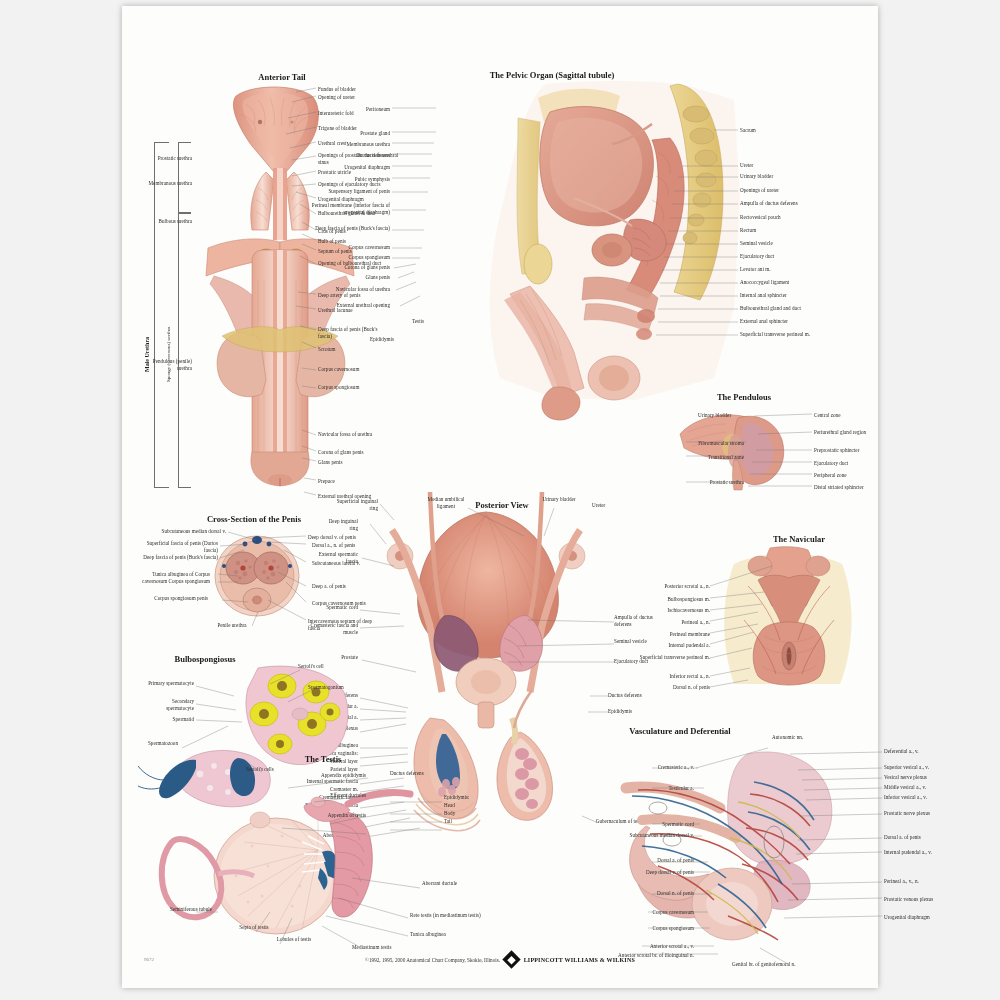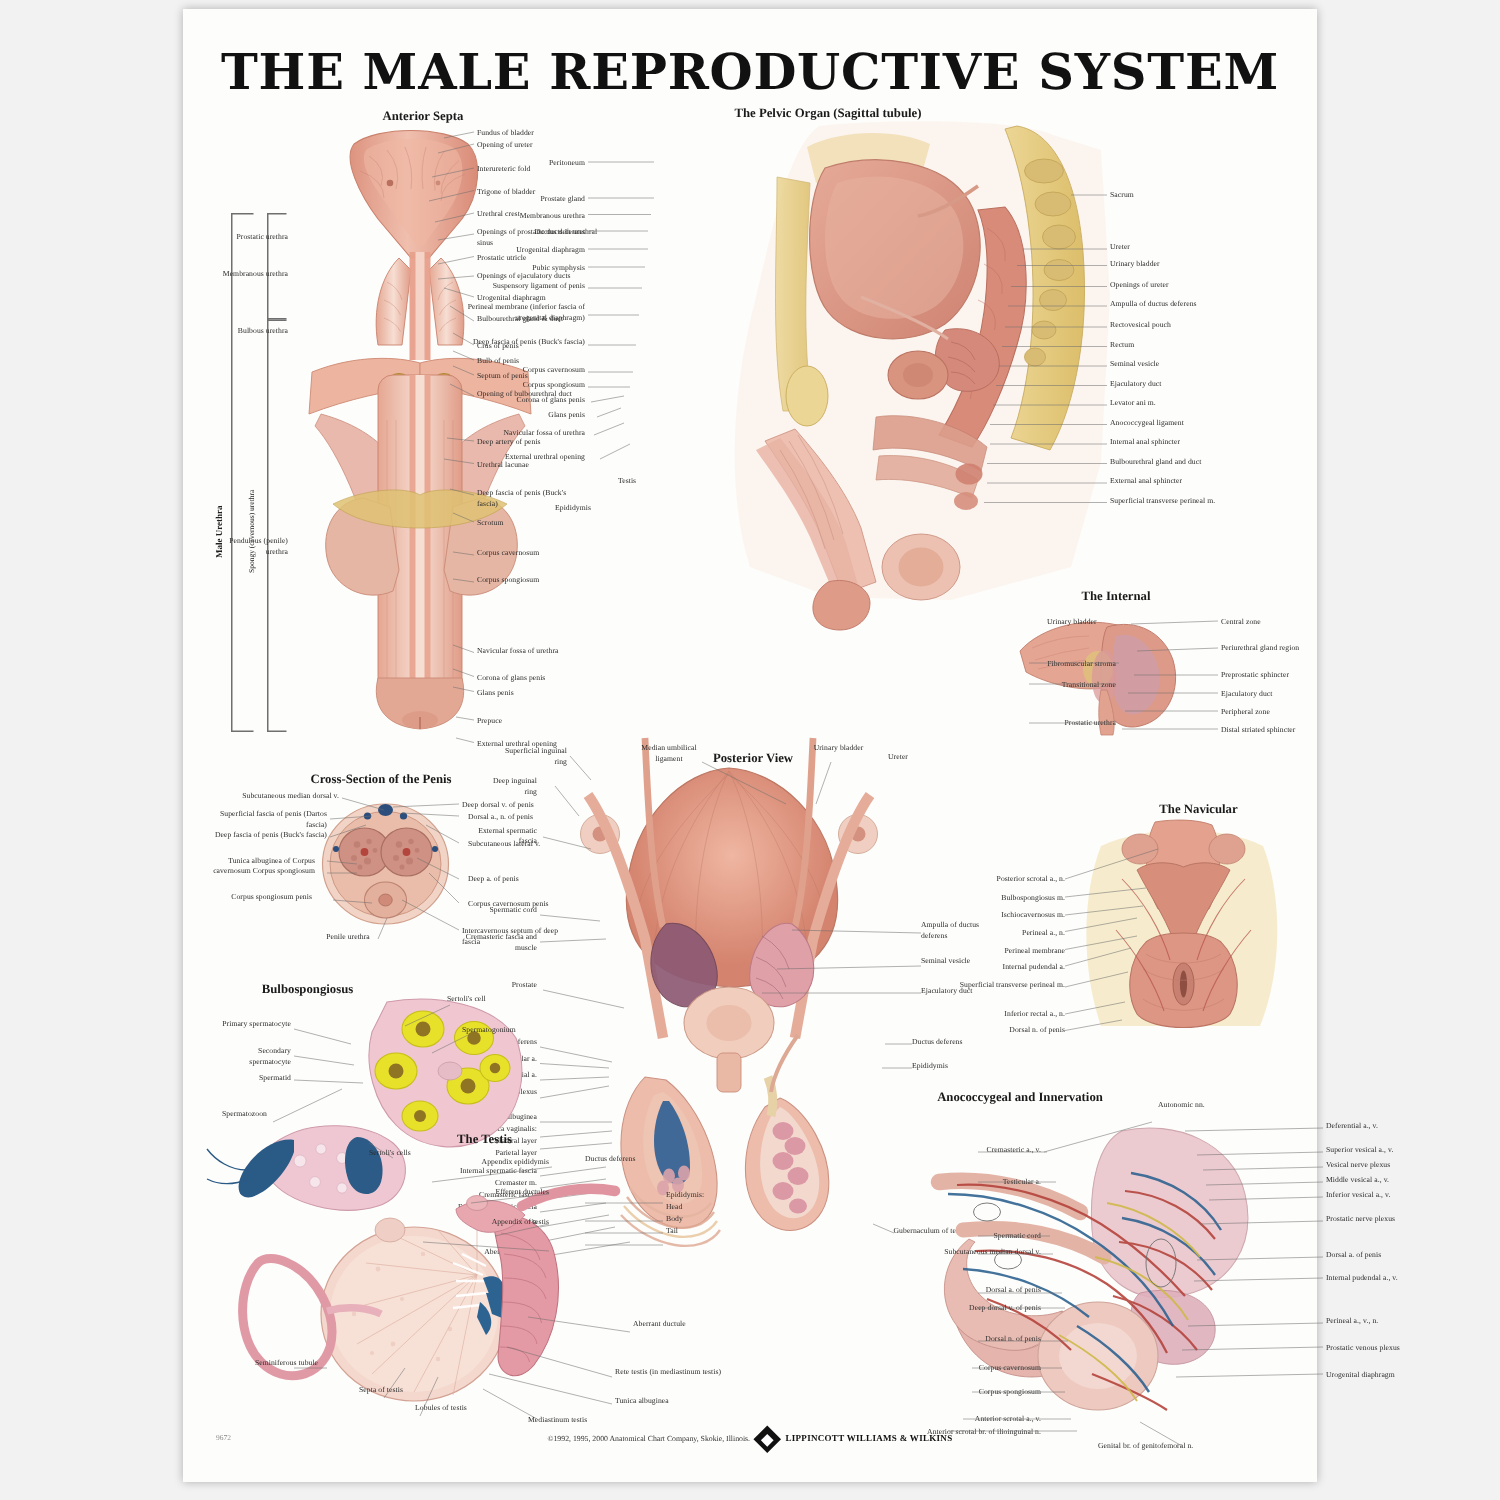--- a/index.html
+++ b/index.html
@@ -30,23 +30,22 @@
   
   .art{position:absolute;}
   svg{display:block;overflow:visible;}
 </style>
 </head>
 <body>
 
 <div id="poster">
   <div class="sheet">
 
-    <div class="title">THE MALE REPRODUCTIVE SYSTEM</div>
-
-    <div class="panel-title" style="left:100px;top:66px;width:120px;">Anterior Septa</div>
+
+    <div class="panel-title" style="left:100px;top:66px;width:120px;">Anterior Tail</div>
 
     <svg class="art" style="left:52px;top:74px;" width="250" height="420" viewBox="0 0 250 420">
       <defs>
         <linearGradient id="agA" x1="0" y1="0" x2="1" y2="0">
           <stop offset="0%" stop-color="#dd9480"></stop>
             <stop offset="45%" stop-color="#f0bfae"></stop>
           <stop offset="100%" stop-color="#d98c78"></stop>
         </linearGradient>
         <linearGradient id="agB" x1="0" y1="0" x2="1" y2="0">
           <stop offset="0%" stop-color="#e5a792"></stop>
@@ -333,21 +332,21 @@
           <path d="M12 133 L86 133"></path>
           <path d="M10 146 L86 146"></path>
         <path d="M8 159 L86 159"></path>
           <path d="M8 172 L86 172"></path>
           <path d="M6 185 L86 185"></path>
         <path d="M6 198 L86 198"></path>
           <path d="M4 211 L86 211"></path>
       </g>
     </svg>
 
-    <div class="panel-title" style="left:572px;top:386px;width:100px;">The Internal</div>
+    <div class="panel-title" style="left:572px;top:386px;width:100px;">The Pendulous</div>
     <svg class="art" style="left:550px;top:394px;" width="140" height="90" viewBox="0 0 140 90">
       <path d="M8 34 C22 18 52 10 78 18 C70 30 66 44 66 58 C50 62 26 56 12 48 Z" fill="#e5a593" stroke="#c17f6d" stroke-width=".6"></path>
       <g stroke="#c07b69" stroke-width=".4" fill="none" opacity=".6">
         <path d="M16 32 q18 -8 38 -8"></path>
           <path d="M18 40 q18 -6 36 -8"></path>
           <path d="M20 46 q16 -4 32 -6"></path>
       </g>
       <path d="M66 18 C86 12 104 22 110 40 C116 60 106 80 88 84 C72 88 62 74 62 58 C62 42 62 26 66 18 Z" fill="#dd9a88" stroke="#bb7463" stroke-width=".6"></path>
       <path d="M72 24 C84 20 96 30 100 44 C104 58 98 72 86 76 C76 78 70 68 70 56 C70 44 70 30 72 24 Z" fill="#c8a0b8" opacity=".55"></path>
       <ellipse cx="60" cy="46" rx="10" ry="12" fill="#e0c27a" opacity=".8"></ellipse>
@@ -774,21 +773,21 @@
           <path d="M238 48 L290 48"></path>
           <path d="M238 56 L290 56"></path>
           <path d="M238 64 L290 64"></path>
         <path d="M200 112 L268 122"></path>
           <path d="M186 132 L256 152"></path>
         <path d="M174 150 L256 170"></path>
           <path d="M170 160 L206 180"></path>
       </g>
     </svg>
 
-    <div class="panel-title" style="left:478px;top:720px;width:160px;">Anococcygeal and Innervation</div>
+    <div class="panel-title" style="left:478px;top:720px;width:160px;">Vasculature and Deferential</div>
     <svg class="art" style="left:420px;top:728px;" width="320" height="230" viewBox="0 0 320 230">
 
       <path d="M206 20 C242 12 280 28 288 62 C296 96 278 124 244 130 C212 136 188 116 186 86
                C184 56 190 28 206 20 Z" fill="#e8c3c9" stroke="#c89aa2" stroke-width=".7" opacity=".85"></path>
       <path d="M218 128 C244 122 266 132 268 150 C270 168 250 180 230 174 C212 168 206 138 218 128 Z" fill="#dfb0bc" stroke="#bd8a97" stroke-width=".6" opacity=".9"></path>
 
       <path d="M84 54 C118 50 152 60 178 74" stroke="#e3b3a6" stroke-width="11" fill="none" stroke-linecap="round"></path>
       <path d="M100 86 C136 82 170 90 194 104" stroke="#e3b3a6" stroke-width="10" fill="none" stroke-linecap="round"></path>
 
       <path d="M104 92 C86 106 82 132 96 150 C112 170 140 172 156 158 L166 140

